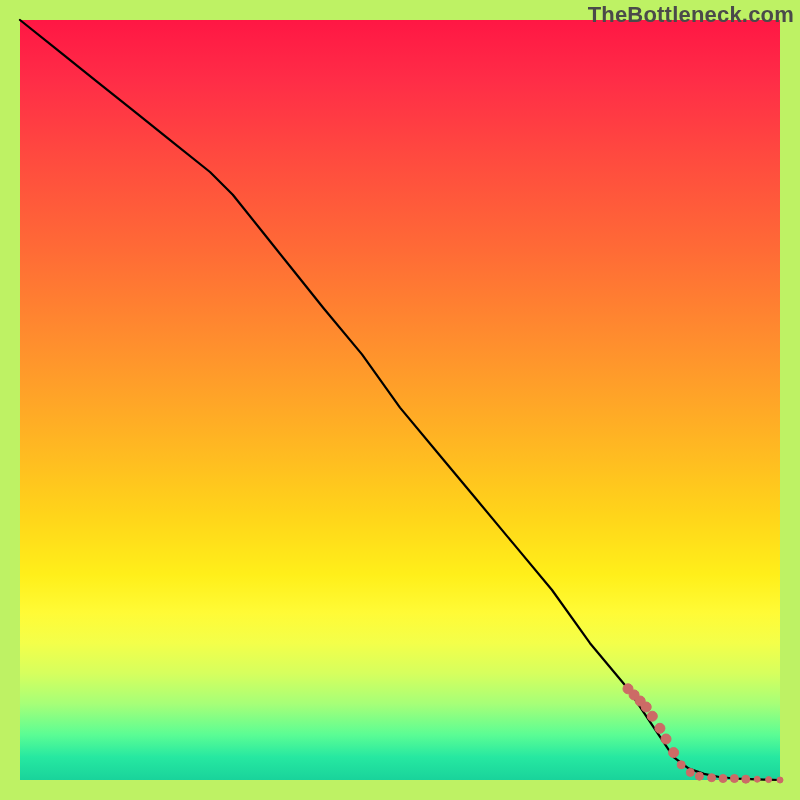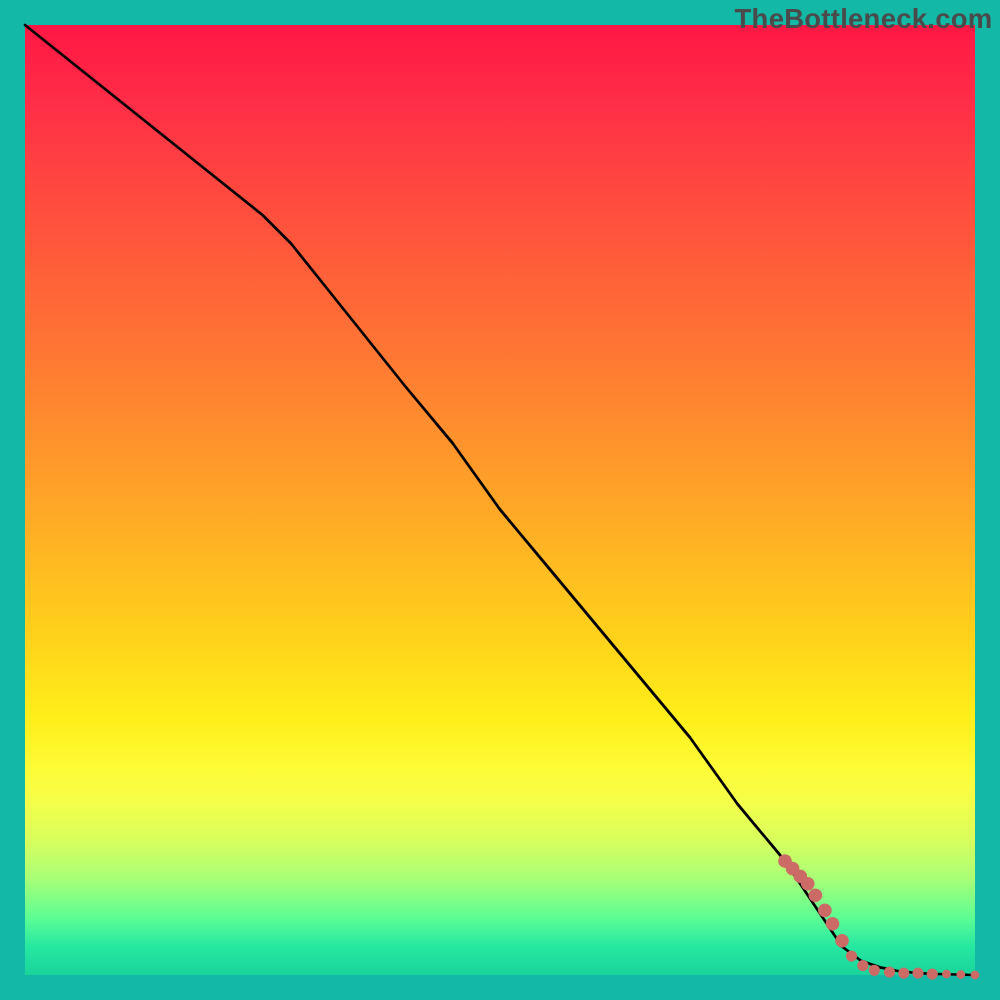--- a/index.html
+++ b/index.html
@@ -9,21 +9,21 @@
     height: 800px;
     background: #000;
     overflow: hidden;
     font-family: Arial, Helvetica, sans-serif;
   }
   .frame {
     position: absolute;
     left: 0; top: 0;
     width: 800px;
     height: 800px;
-    background: #14b8a6;
+    background: #bef264;
   }
   .plot {
     position: absolute;
     left: 20px;
     top: 20px;
     width: 760px;
     height: 760px;
     
     background: linear-gradient(to bottom,
       #ff1744 0%,

